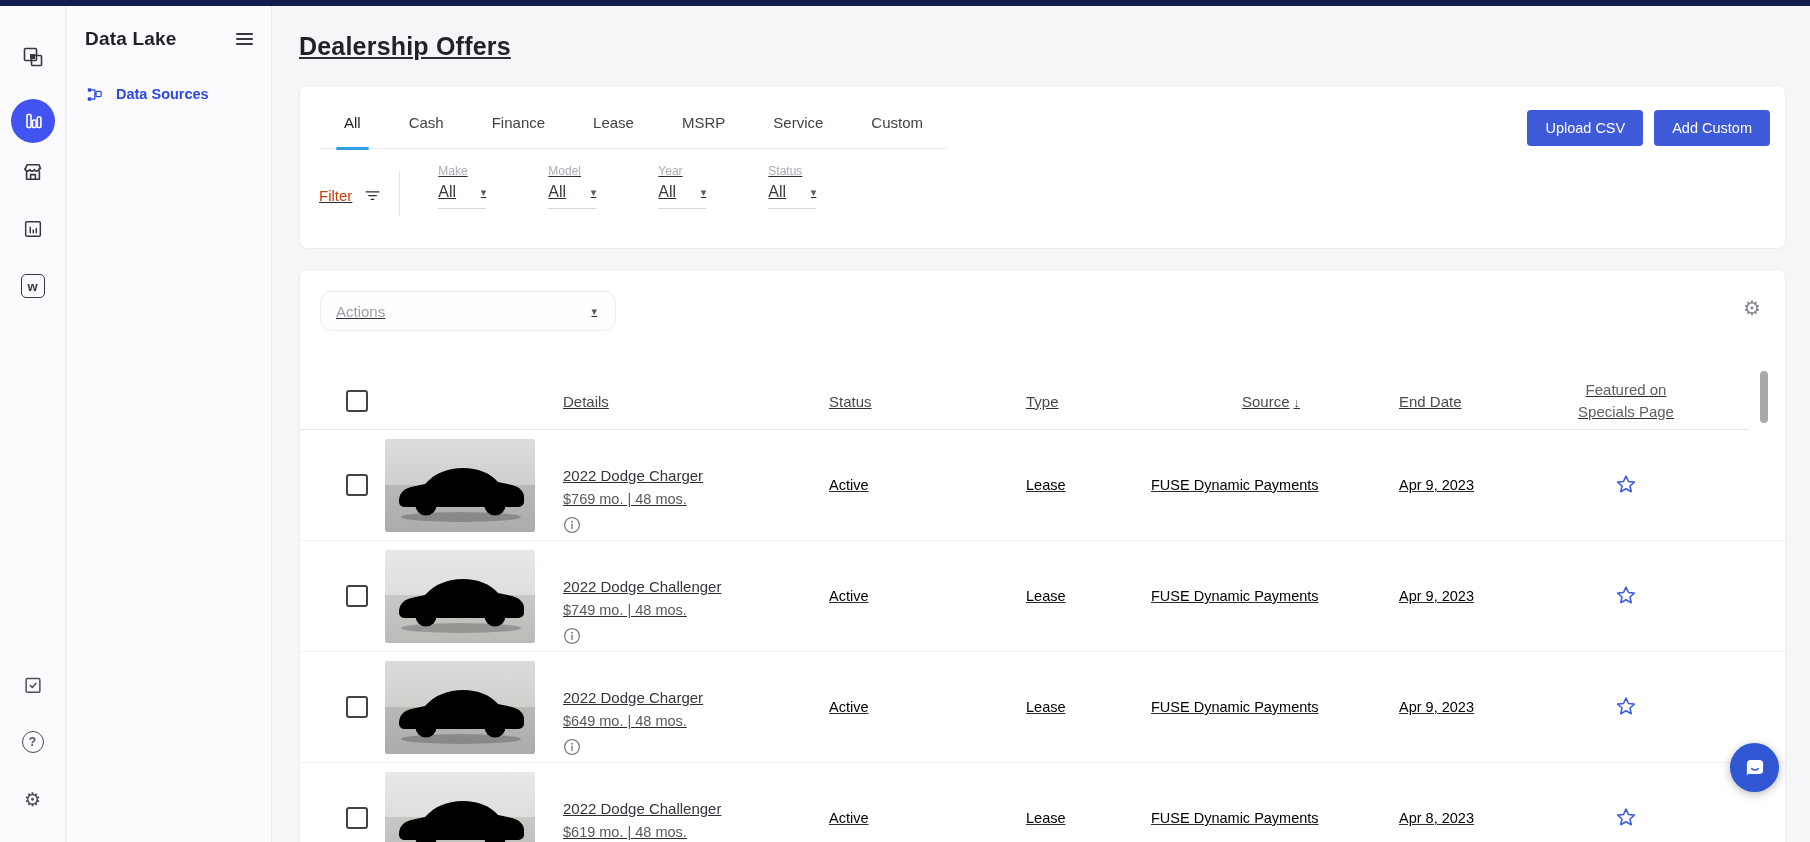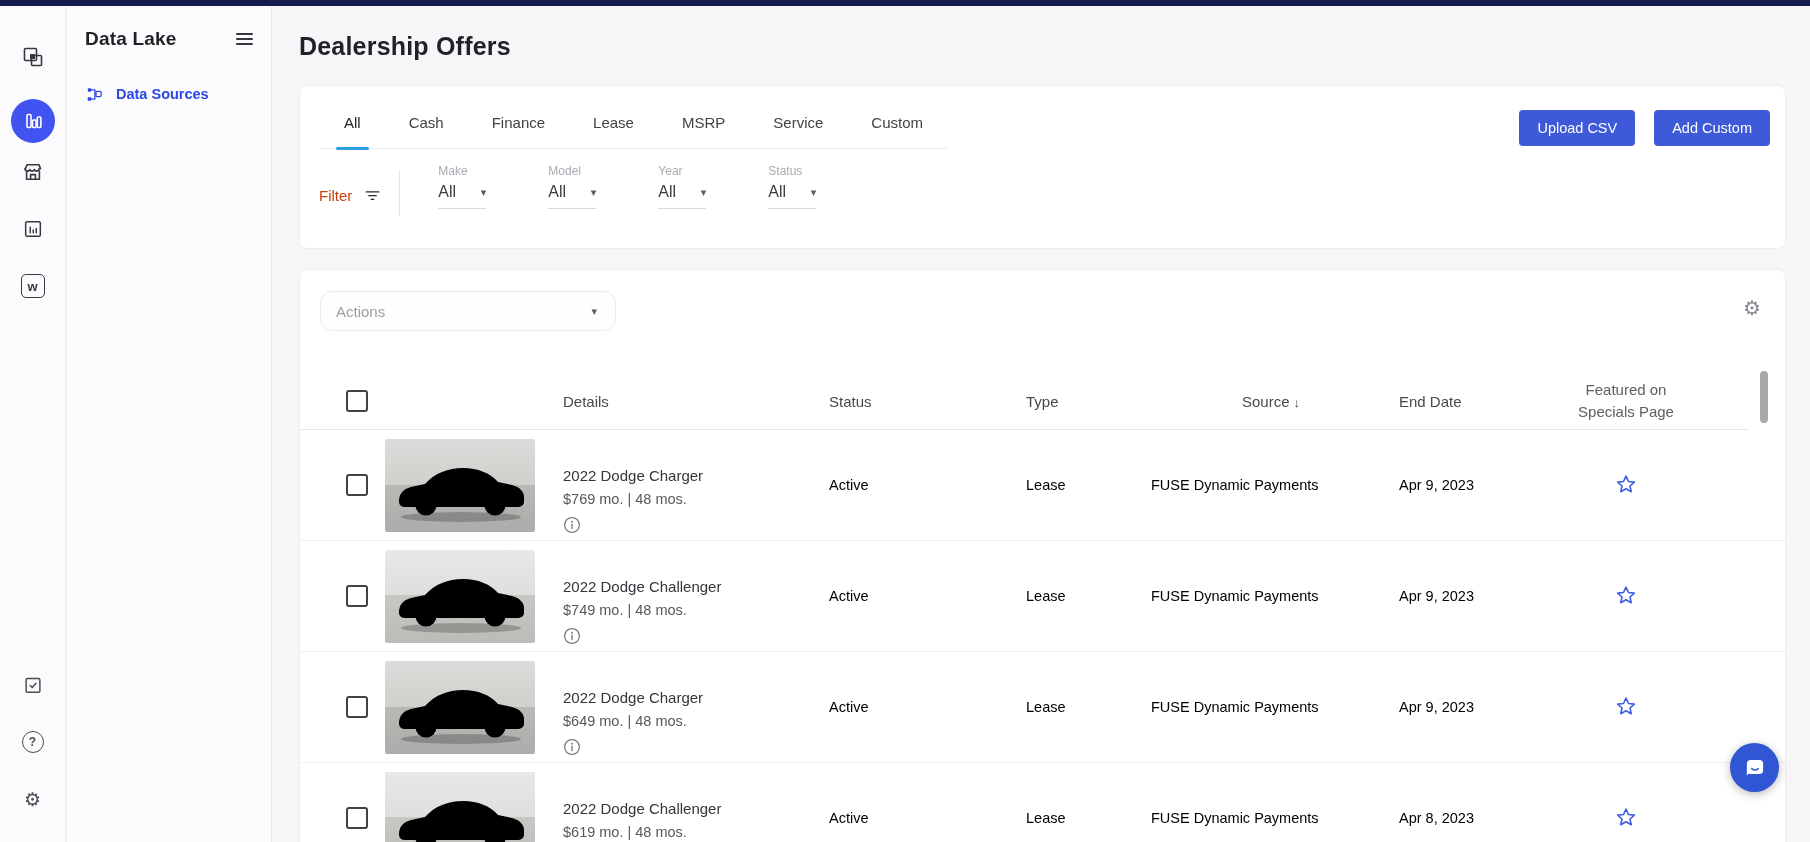--- a/index.html
+++ b/index.html
@@ -36,21 +36,21 @@
   .menu{margin-top:24px;}
   .menu-item{display:flex;align-items:center;height:40px;font-size:14.5px;color:#2c2e31;cursor:pointer;}
   .menu-item .mi-icon{width:19px;margin-right:12px;display:flex;justify-content:center;color:#35383c;}
   .menu-item.muted{color:#9ba0a6;}
   .menu-item.muted .mi-icon{color:#9ba0a6;}
   .menu-item.active{color:#2c47e2;font-weight:700;}
   .menu-item.active .mi-icon{color:#2c47e2;}
   .menu-item .chev{margin-left:auto;color:#35383c;display:flex;}
 
   
-  .main{position:absolute;left:272px;top:6px;right:0;bottom:0;overflow:hidden;}
+  .main{position:absolute;left:272px;top:6px;right:0;bottom:0;overflow:hidden;text-decoration:underline;}
   .page-title{margin:26px 0 0 27px;font-size:25px;font-weight:700;color:#1f2226;letter-spacing:.2px;}
   .card{background:#fff;border:1px solid #ededef;border-radius:8px;margin:0 24px 0 27px;box-sizing:border-box;}
   .card1{margin-top:24px;height:164px;position:relative;}
 
   
   .tabs-row{display:inline-flex;margin-left:20px;height:62px;border-bottom:1px solid #ececee;}
   .tab{display:flex;align-items:flex-end;padding:0 14px 17px;margin:0 10px;font-size:15px;color:#404347;
        cursor:pointer;position:relative;}
   .tab.active{color:#212327;}
   .tab.active::after{content:'';position:absolute;left:6px;right:6px;bottom:-2px;height:3px;
@@ -61,21 +61,21 @@
   .filter-head{display:flex;align-items:center;margin-top:22px;margin-right:17px;cursor:pointer;}
   .filter-label{font-size:15px;color:#c2410c;margin-right:11px;}
   .filter-divider{width:1px;height:46px;background:#e5e5e7;margin:6px 38px 0 0;}
   .ffield{display:flex;flex-direction:column;margin-right:62px;cursor:pointer;}
   .flabel{font-size:12px;color:#a7acb2;height:16px;}
   .fvalue{margin-top:3px;display:flex;align-items:center;justify-content:space-between;width:48px;
           padding-bottom:7px;border-bottom:1px solid #d8d8da;font-size:16px;color:#393c40;}
   .caret{font-size:11px;color:#595d61;}
 
   
-  .top-actions{position:absolute;top:24px;right:15px;display:flex;gap:19px;}
+  .top-actions{position:absolute;top:24px;right:15px;display:flex;gap:11px;}
   .btn{background:#3f5ad9;color:#fff;border:none;border-radius:4px;height:36px;padding:0 18px;
        font-size:14.5px;font-weight:500;font-family:inherit;cursor:pointer;}
 
   
   .card2{position:relative;margin-top:20px;height:600px;border-radius:8px 8px 0 0;}
   .actions-select{margin:21px 0 0 20px;width:296px;height:40px;border:1px solid #ececee;border-radius:12px;
         background:#fefefe;display:flex;align-items:center;justify-content:space-between;
         padding:0 18px 0 15px;box-sizing:border-box;color:#9aa0a6;font-size:15px;cursor:pointer;}
   .gear-btn{position:absolute;top:28px;right:24px;color:#84898f;font-size:20px;cursor:pointer;line-height:1;}
   .scroll-thumb{position:absolute;top:101px;right:17px;width:8px;height:52px;border-radius:4px;background:#a9a9ab;cursor:grab;}

